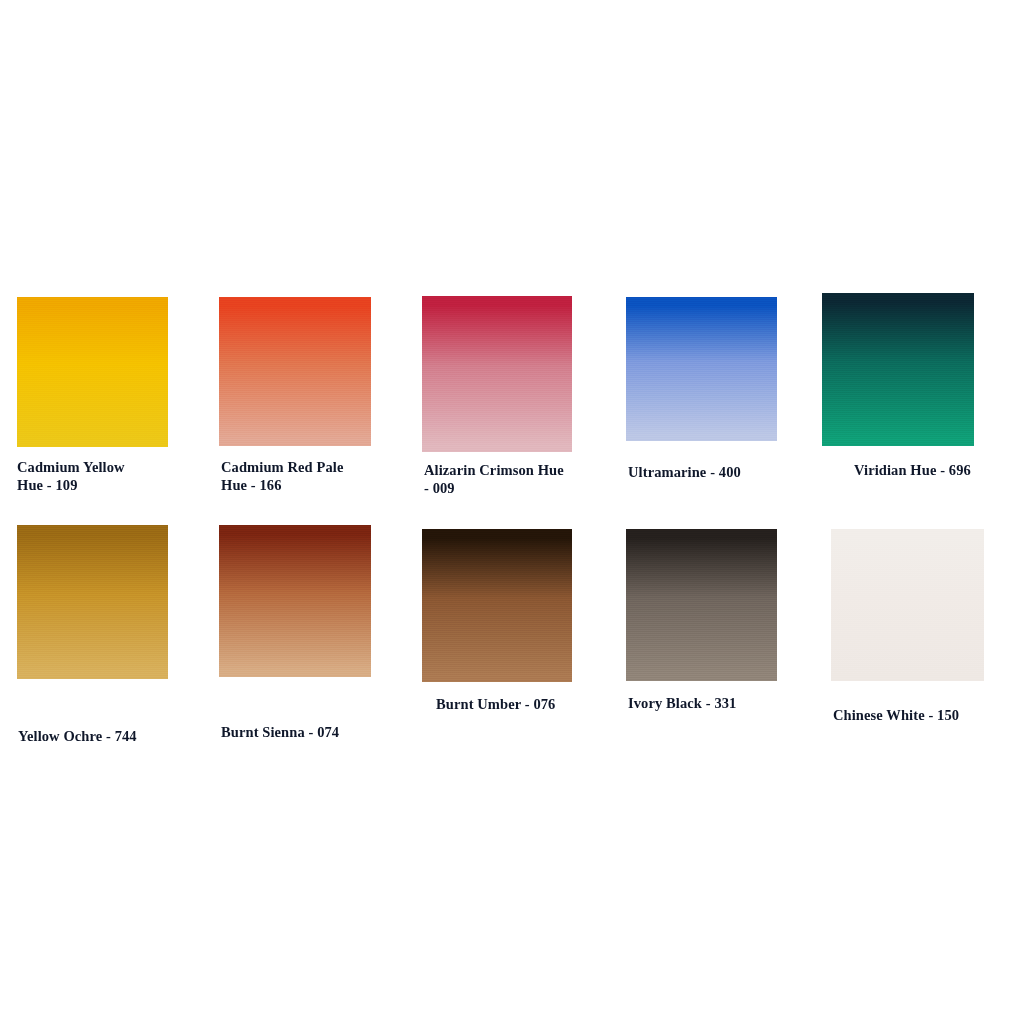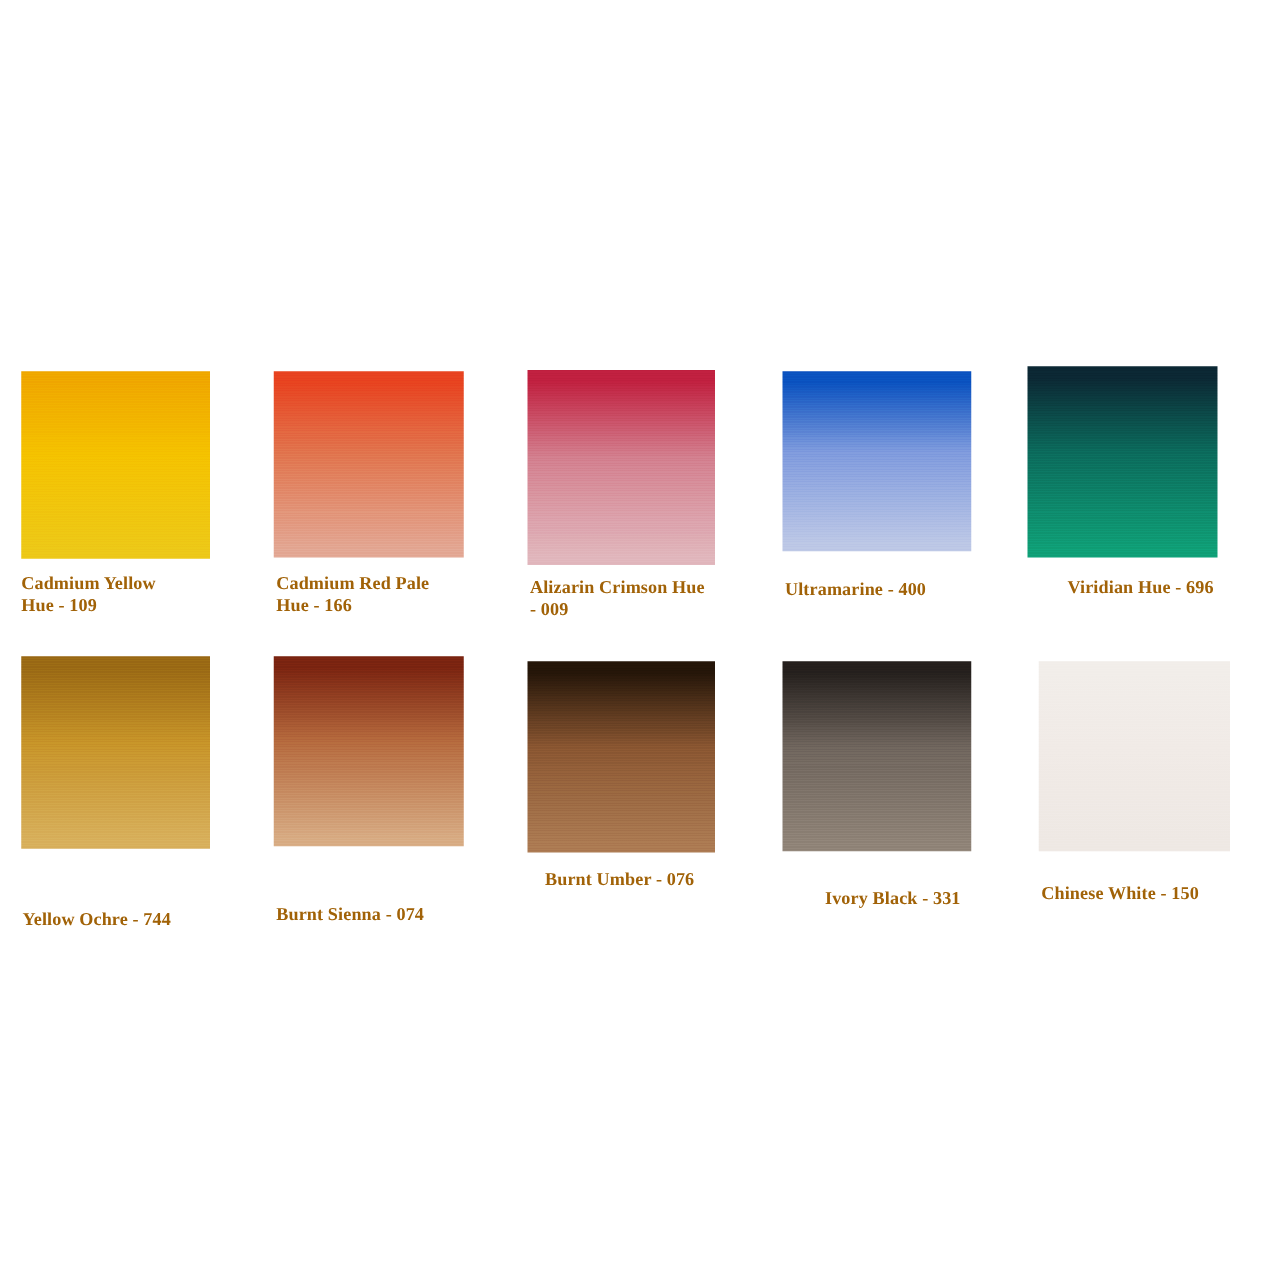--- a/index.html
+++ b/index.html
@@ -45,21 +45,21 @@
         rgba(0,0,0,0.035) 2px);
     pointer-events: none;
     mix-blend-mode: overlay;
     opacity: 0.75;
   }
 
   .swatch-label {
     position: absolute;
     left: 0;
     font-weight: bold;
-    color: #a16207;
+    color: #0f172a;
     font-size: 14.5px;
     line-height: 17.5px;
     letter-spacing: 0.1px;
     white-space: pre-line;
   }
 </style>
 </head>
 <body>
 
 <div id="chart">
@@ -94,19 +94,19 @@
     <div class="swatch-cell" style="left: 0px; top: 0px;">
       <div class="swatch" style="position: absolute; left: 219px; top: 525px; width: 152px; height: 152px; background: linear-gradient(rgb(123, 36, 16) 0%, rgb(123, 36, 16) 6%, rgb(181, 105, 61) 45%, rgb(216, 172, 132) 96%, rgb(216, 172, 132) 100%);"></div>
       <div class="swatch-label" style="position: absolute; left: 221px; top: 724px; width: 190px;">Burnt Sienna - 074</div>
     </div>
     <div class="swatch-cell" style="left: 0px; top: 0px;">
       <div class="swatch" style="position: absolute; left: 422px; top: 529px; width: 150px; height: 153px; background: linear-gradient(rgb(36, 21, 8) 0%, rgb(36, 21, 8) 6%, rgb(138, 86, 49) 45%, rgb(171, 121, 81) 96%, rgb(171, 121, 81) 100%);"></div>
       <div class="swatch-label" style="position: absolute; left: 424px; top: 696px; width: 190px; margin-left: 12px;">Burnt Umber  - 076</div>
     </div>
     <div class="swatch-cell" style="left: 0px; top: 0px;">
       <div class="swatch" style="position: absolute; left: 626px; top: 529px; width: 151px; height: 152px; background: linear-gradient(rgb(37, 32, 29) 0%, rgb(37, 32, 29) 6%, rgb(110, 100, 92) 45%, rgb(144, 132, 120) 96%, rgb(144, 132, 120) 100%);"></div>
-      <div class="swatch-label" style="position: absolute; left: 660px; top: 695px; width: 190px; margin-top: 16px;">Ivory Black - 331</div>
+      <div class="swatch-label" style="position: absolute; left: 628px; top: 695px; width: 190px;">Ivory Black - 331</div>
     </div>
     <div class="swatch-cell" style="left: 0px; top: 0px;">
       <div class="swatch" style="position: absolute; left: 831px; top: 529px; width: 153px; height: 152px; background: linear-gradient(rgb(242, 238, 234) 0%, rgb(242, 238, 234) 6%, rgb(241, 235, 231) 45%, rgb(239, 233, 228) 96%, rgb(239, 233, 228) 100%);"></div>
       <div class="swatch-label" style="position: absolute; left: 833px; top: 695px; width: 190px; margin-top: 12px;">Chinese White - 150</div>
     </div>
   </div>
 
 </body></html>

